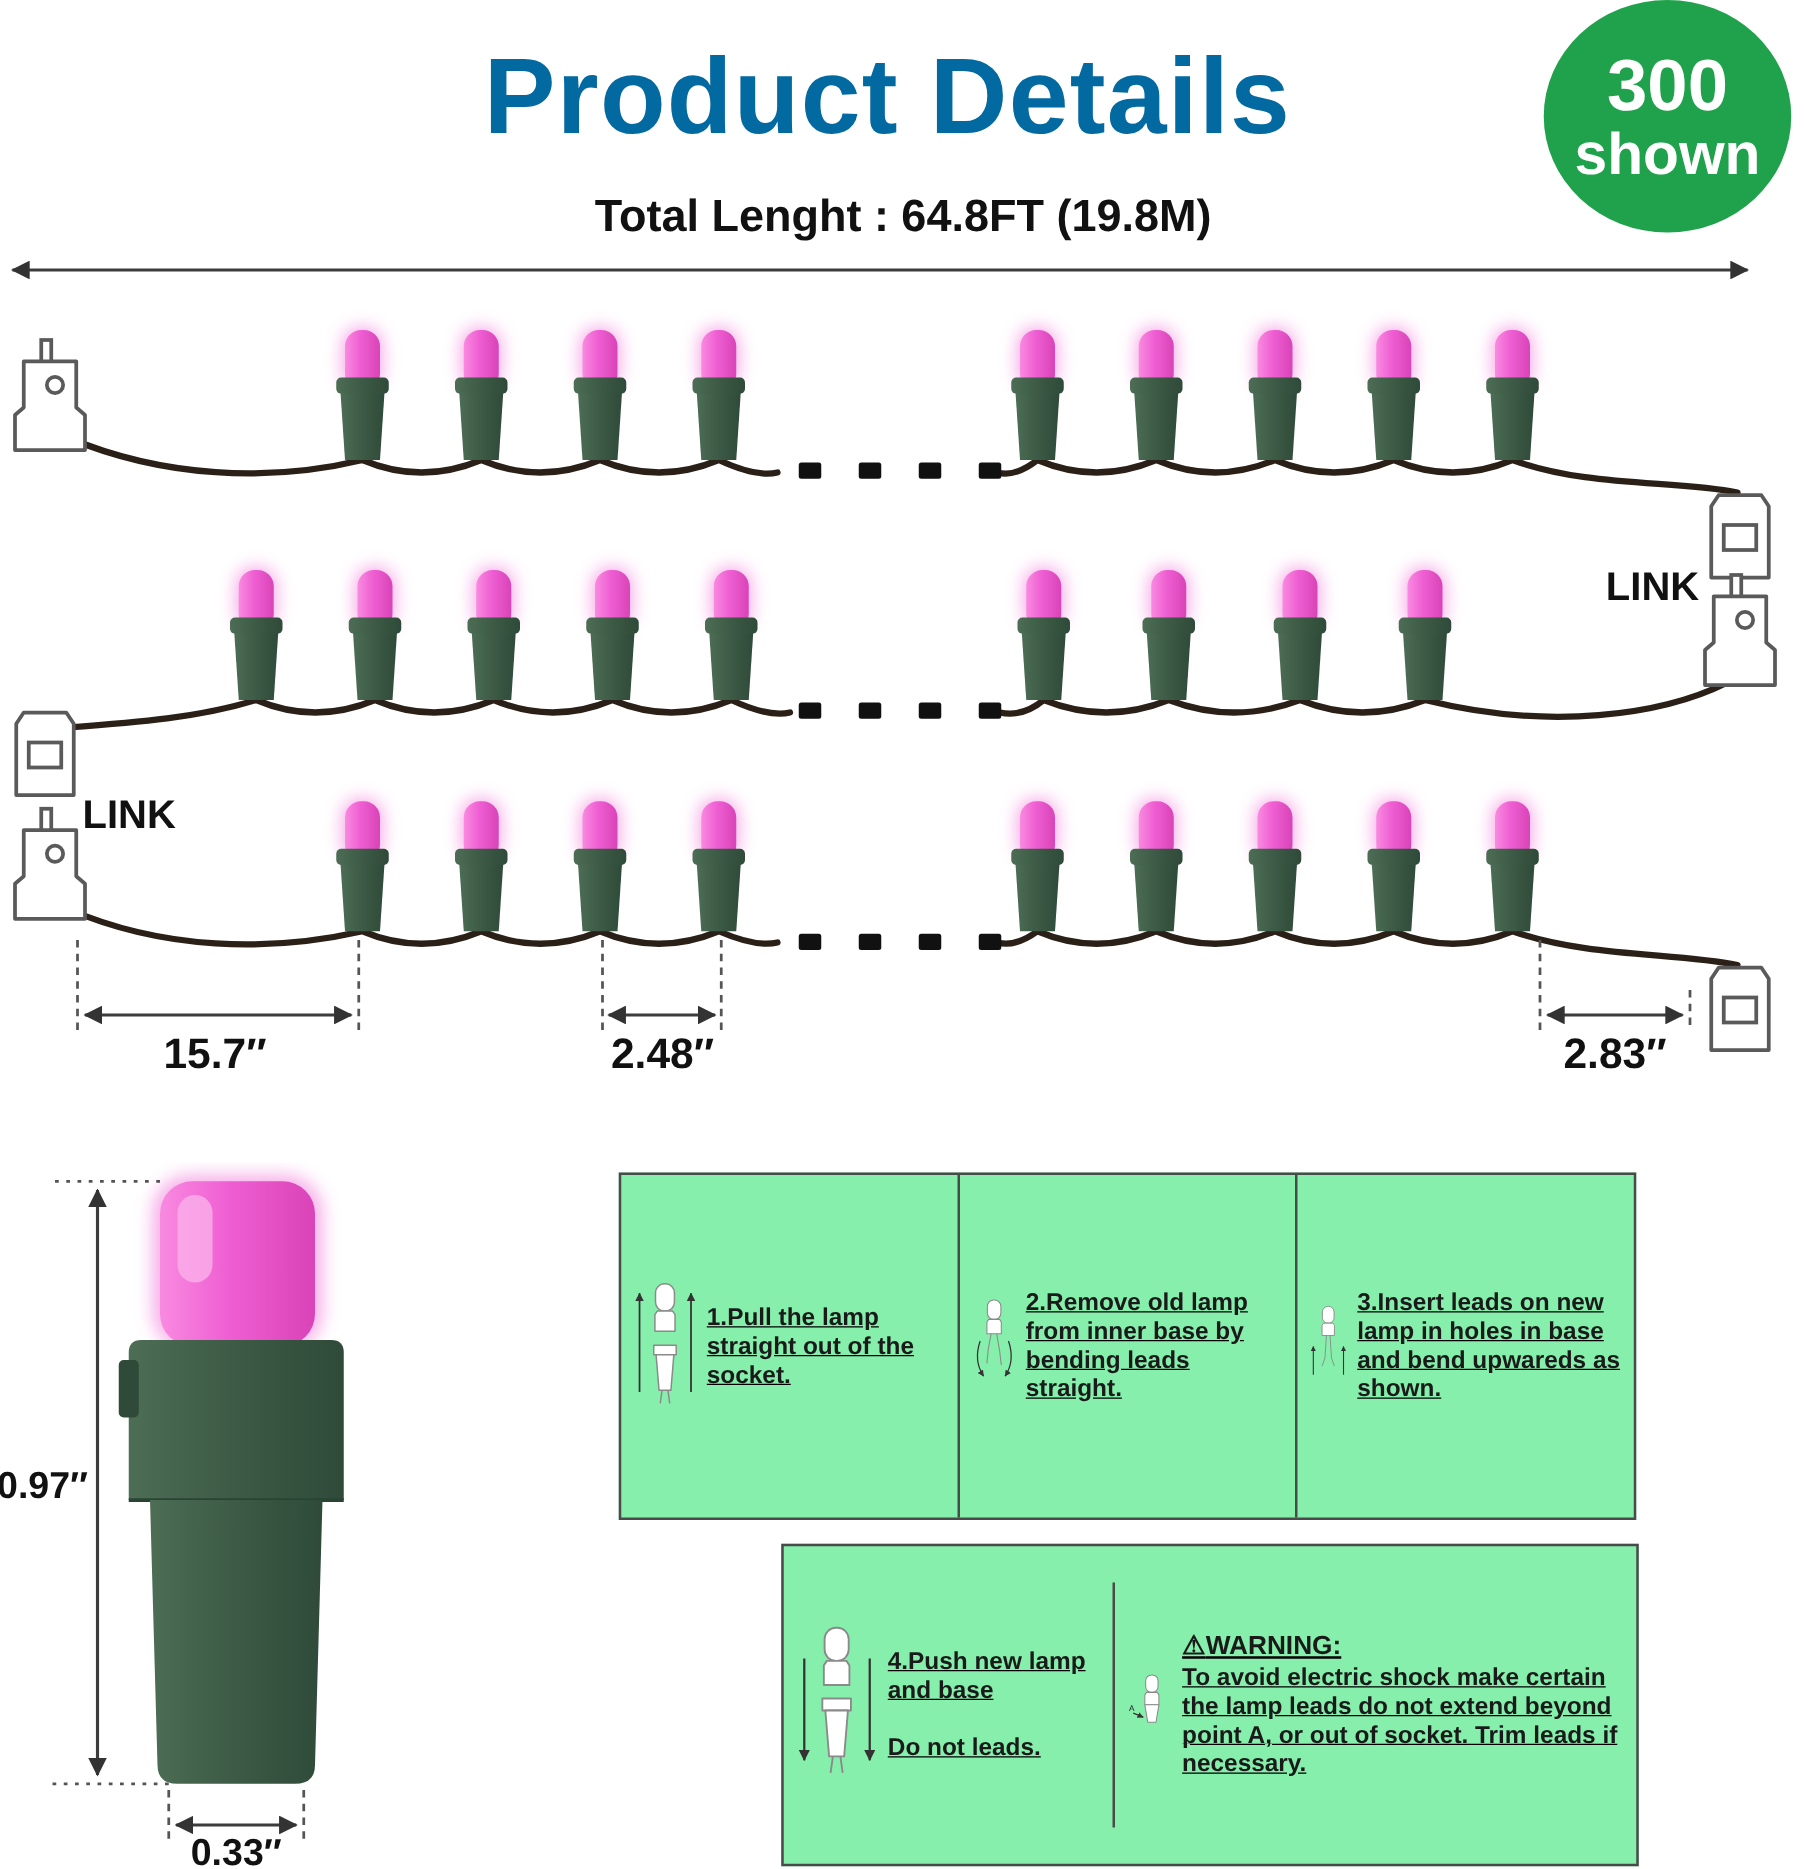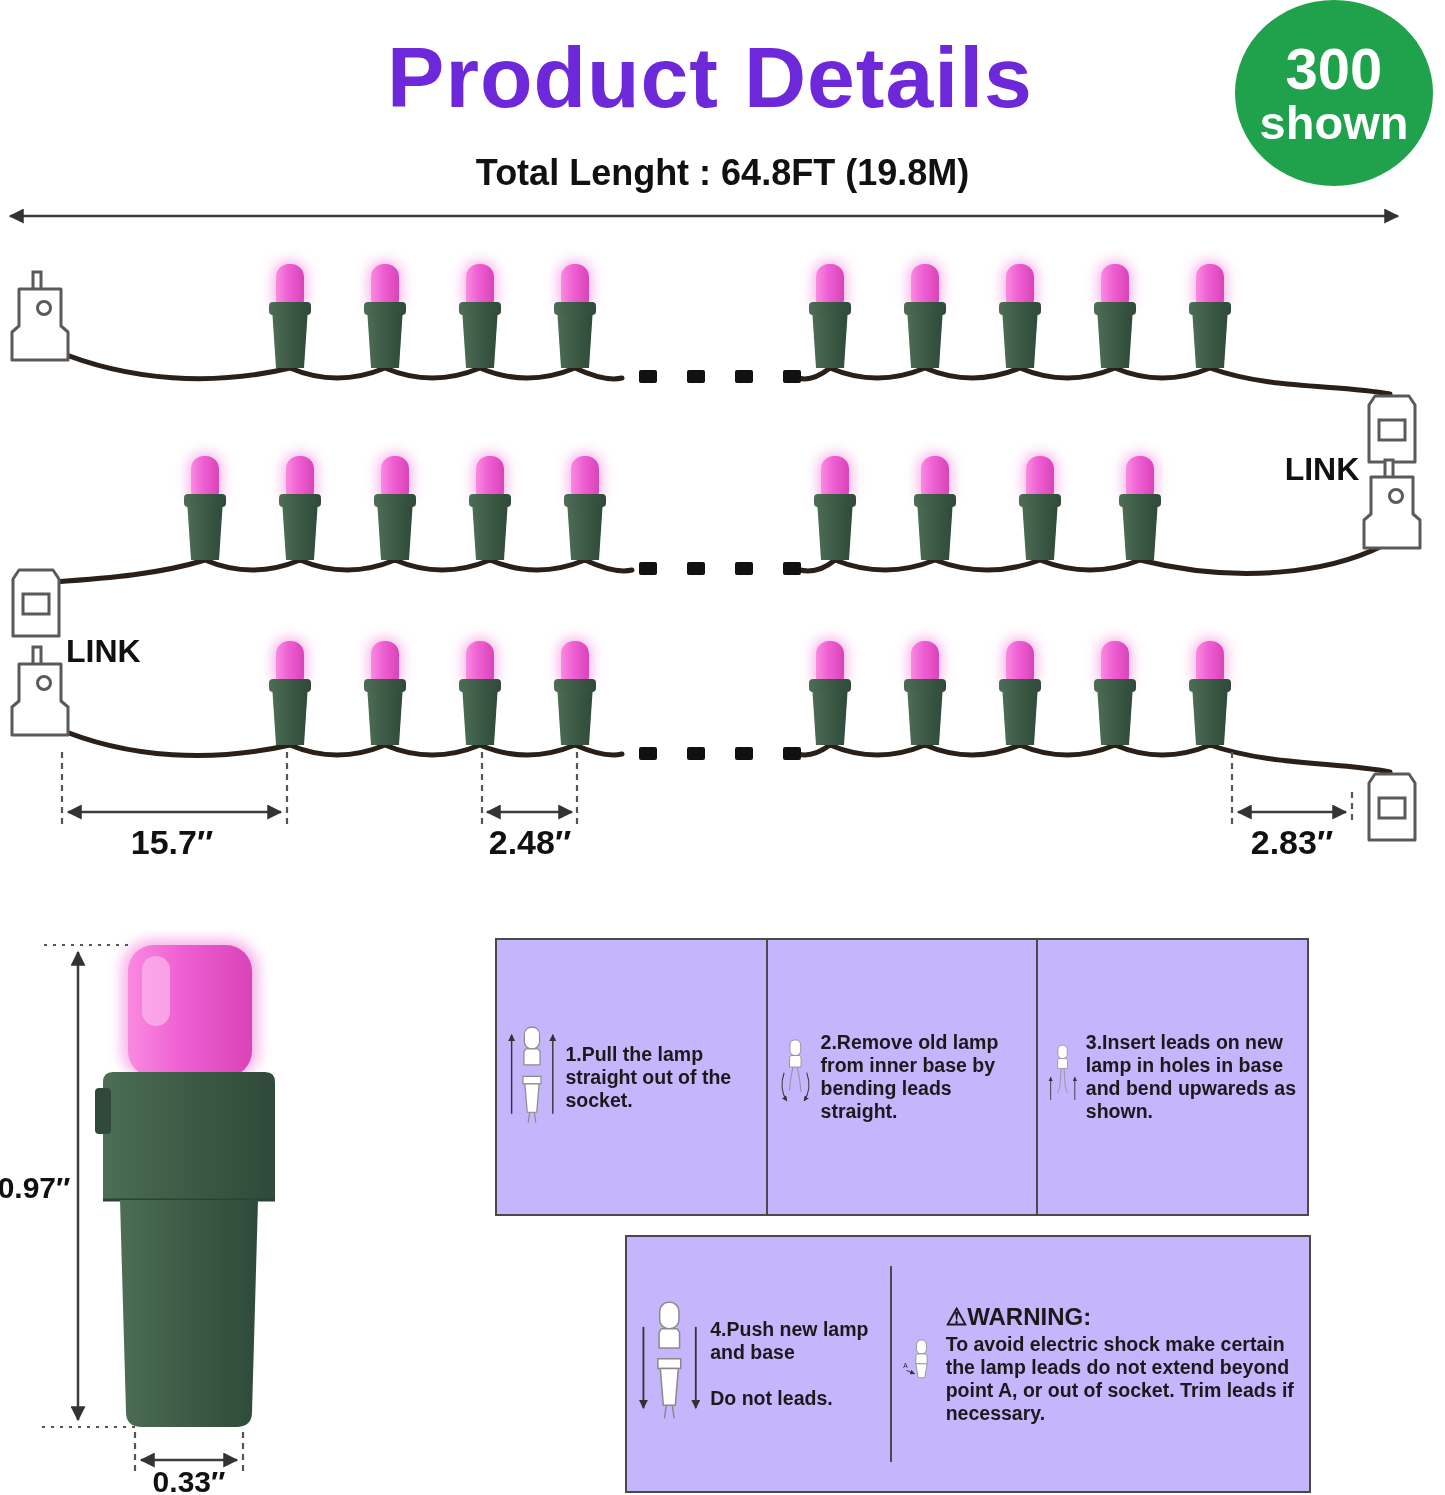--- a/index.html
+++ b/index.html
@@ -2,21 +2,21 @@
 <html><head>
 <meta charset="utf-8">
 <style>
   html,body{margin:0;padding:0;}
   body{
     width:1445px;height:1495px;position:relative;background:#fff;
     font-family:"Liberation Sans", sans-serif;overflow:hidden;
   }
   .title{
     position:absolute;top:28px;left:0;width:1420px;text-align:center;
-    font-size:86px;font-weight:800;color:#6d28d9;letter-spacing:1px;margin:0;
+    font-size:86px;font-weight:800;color:#0369a1;letter-spacing:1px;margin:0;
   }
   .badge{
     position:absolute;top:0px;left:1235px;width:198px;height:186px;border-radius:50%;
     background:#1fa24b;color:#fff;display:flex;flex-direction:column;
     align-items:center;justify-content:center;line-height:1.02;
   }
   .badge-count{font-size:58px;font-weight:bold;}
   .badge-label{font-size:47px;font-weight:bold;}
   .total{
     position:absolute;top:152px;left:0;width:1445px;text-align:center;
@@ -24,28 +24,28 @@
   }
   .lights{position:absolute;left:0;top:200px;width:1445px;height:655px;}
   .bulb-detail{position:absolute;left:0;top:930px;width:320px;height:565px;}
   .dim{font:bold 34px "Liberation Sans",sans-serif;fill:#111;}
   .dim2{font:bold 30px "Liberation Sans",sans-serif;fill:#111;}
   .link{font:bold 32px "Liberation Sans",sans-serif;fill:#111;}
   .wire{stroke:#2a2017;stroke-width:5;fill:none;stroke-linecap:round;}
   .meas{stroke:#3c3c3c;stroke-width:2.5;fill:none;}
   .dash{stroke:#555;stroke-width:2.2;stroke-dasharray:6 5;fill:none;}
   .dots rect{fill:#111;}
-  .ipanel{position:absolute;border:2px solid #4a4a4a;display:flex;background:#c4b5fd;box-sizing:border-box;}
+  .ipanel{position:absolute;border:2px solid #4a4a4a;display:flex;background:#86efac;box-sizing:border-box;text-decoration:underline;}
   .ipanel-top{left:495px;top:938px;width:814px;height:278px;}
   .ipanel-bottom{left:625px;top:1235px;width:686px;height:258px;align-items:center;}
   .icell{display:flex;align-items:center;padding:10px 8px;box-sizing:border-box;flex:1;gap:6px;}
   .icell.fixed{flex:0 0 263px;}
   .bl{border-left:2px solid #4a4a4a;}
   .itext{font-size:19.5px;font-weight:bold;color:#1a1a1a;line-height:1.18;}
-  .wtitle{font-size:24px;font-weight:bold;margin-bottom:2px;}
+  .wtitle{font-size:21px;font-weight:bold;margin-bottom:2px;}
   .outline{stroke:#8a8a8a;stroke-width:2.5;fill:#fff;stroke-linejoin:round;}
   .arrow{stroke:#333;stroke-width:3;fill:none;}
 </style>
 </head>
 <body>
 
 <div>
 
   <h1 class="title">Product Details</h1>
 

